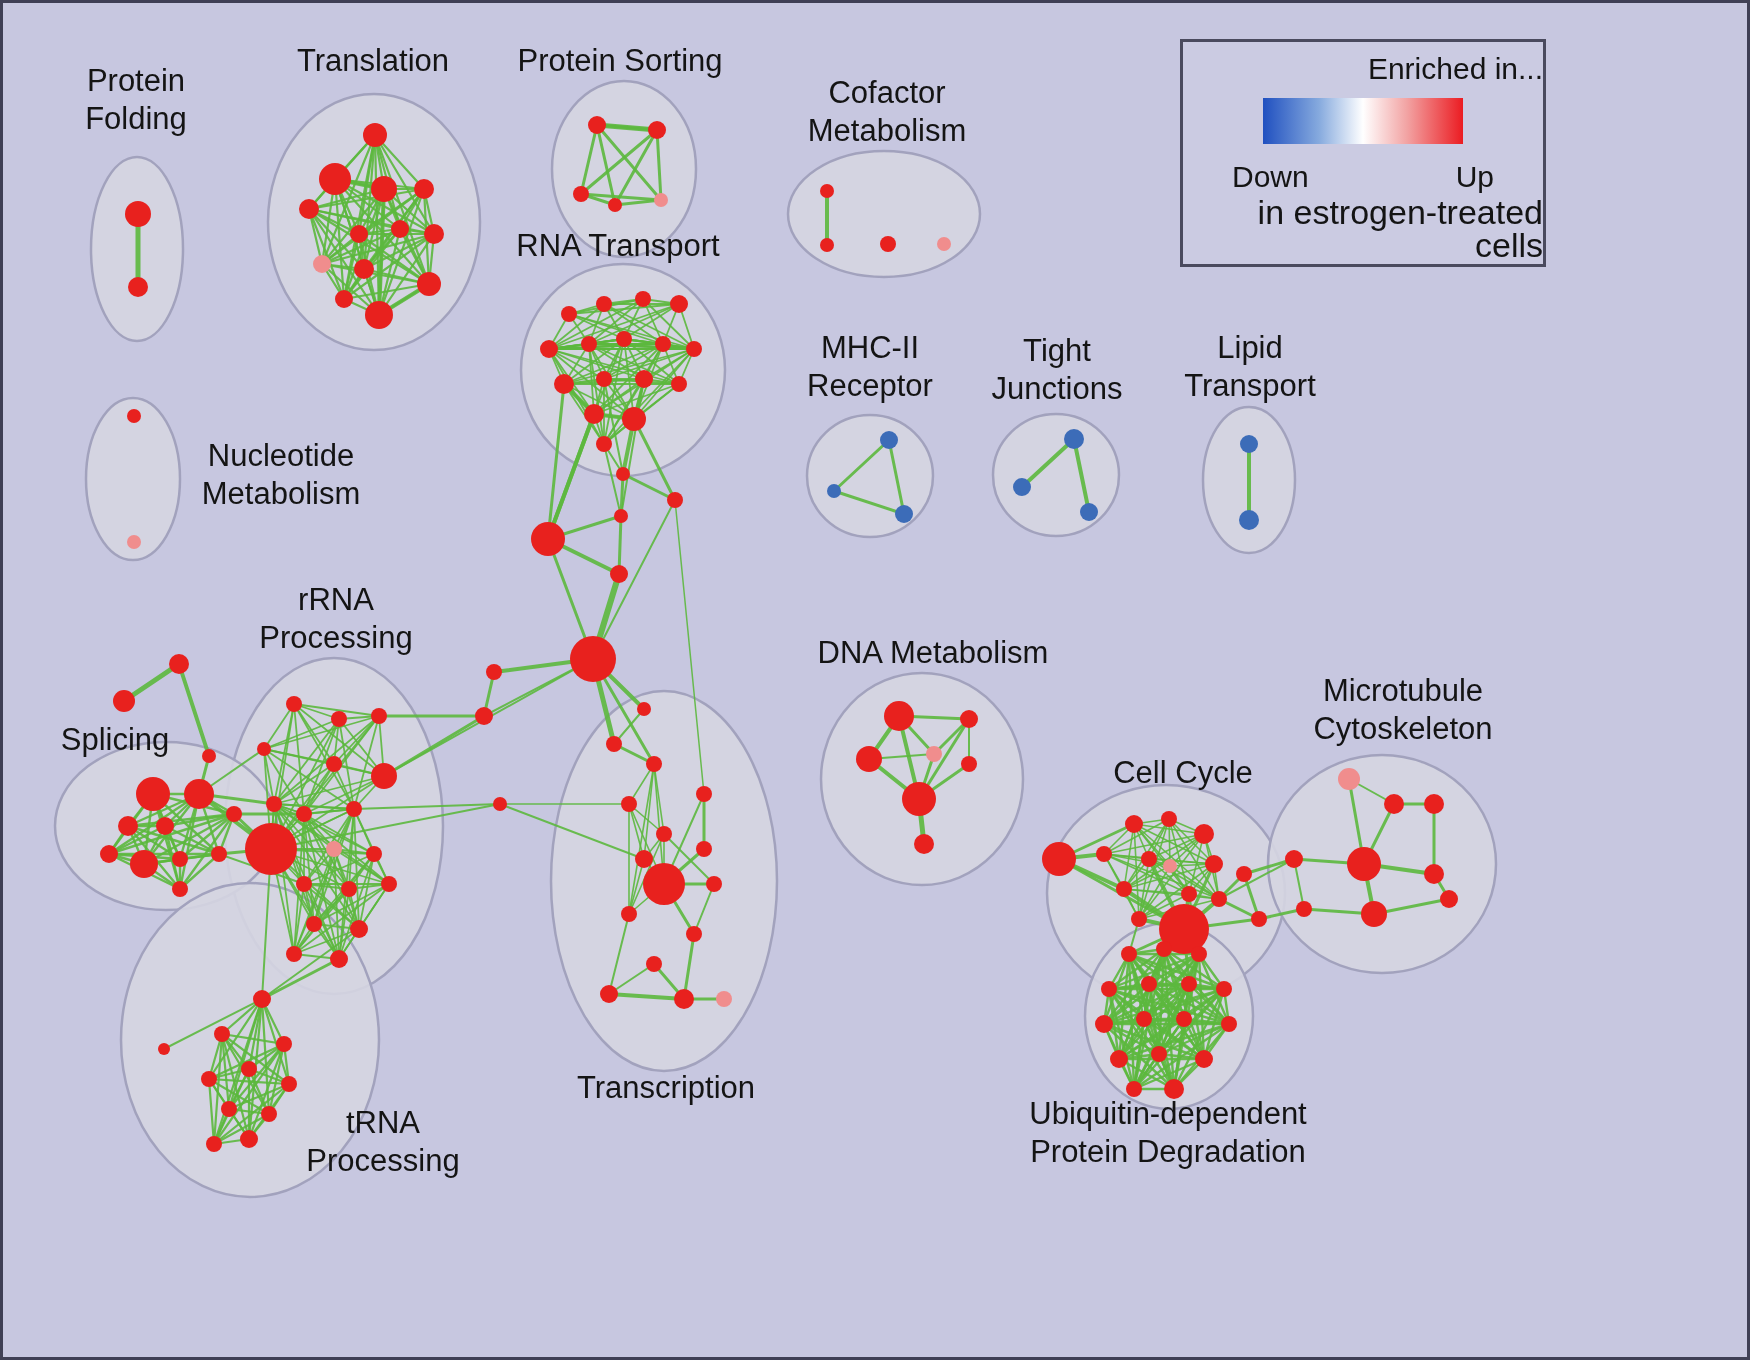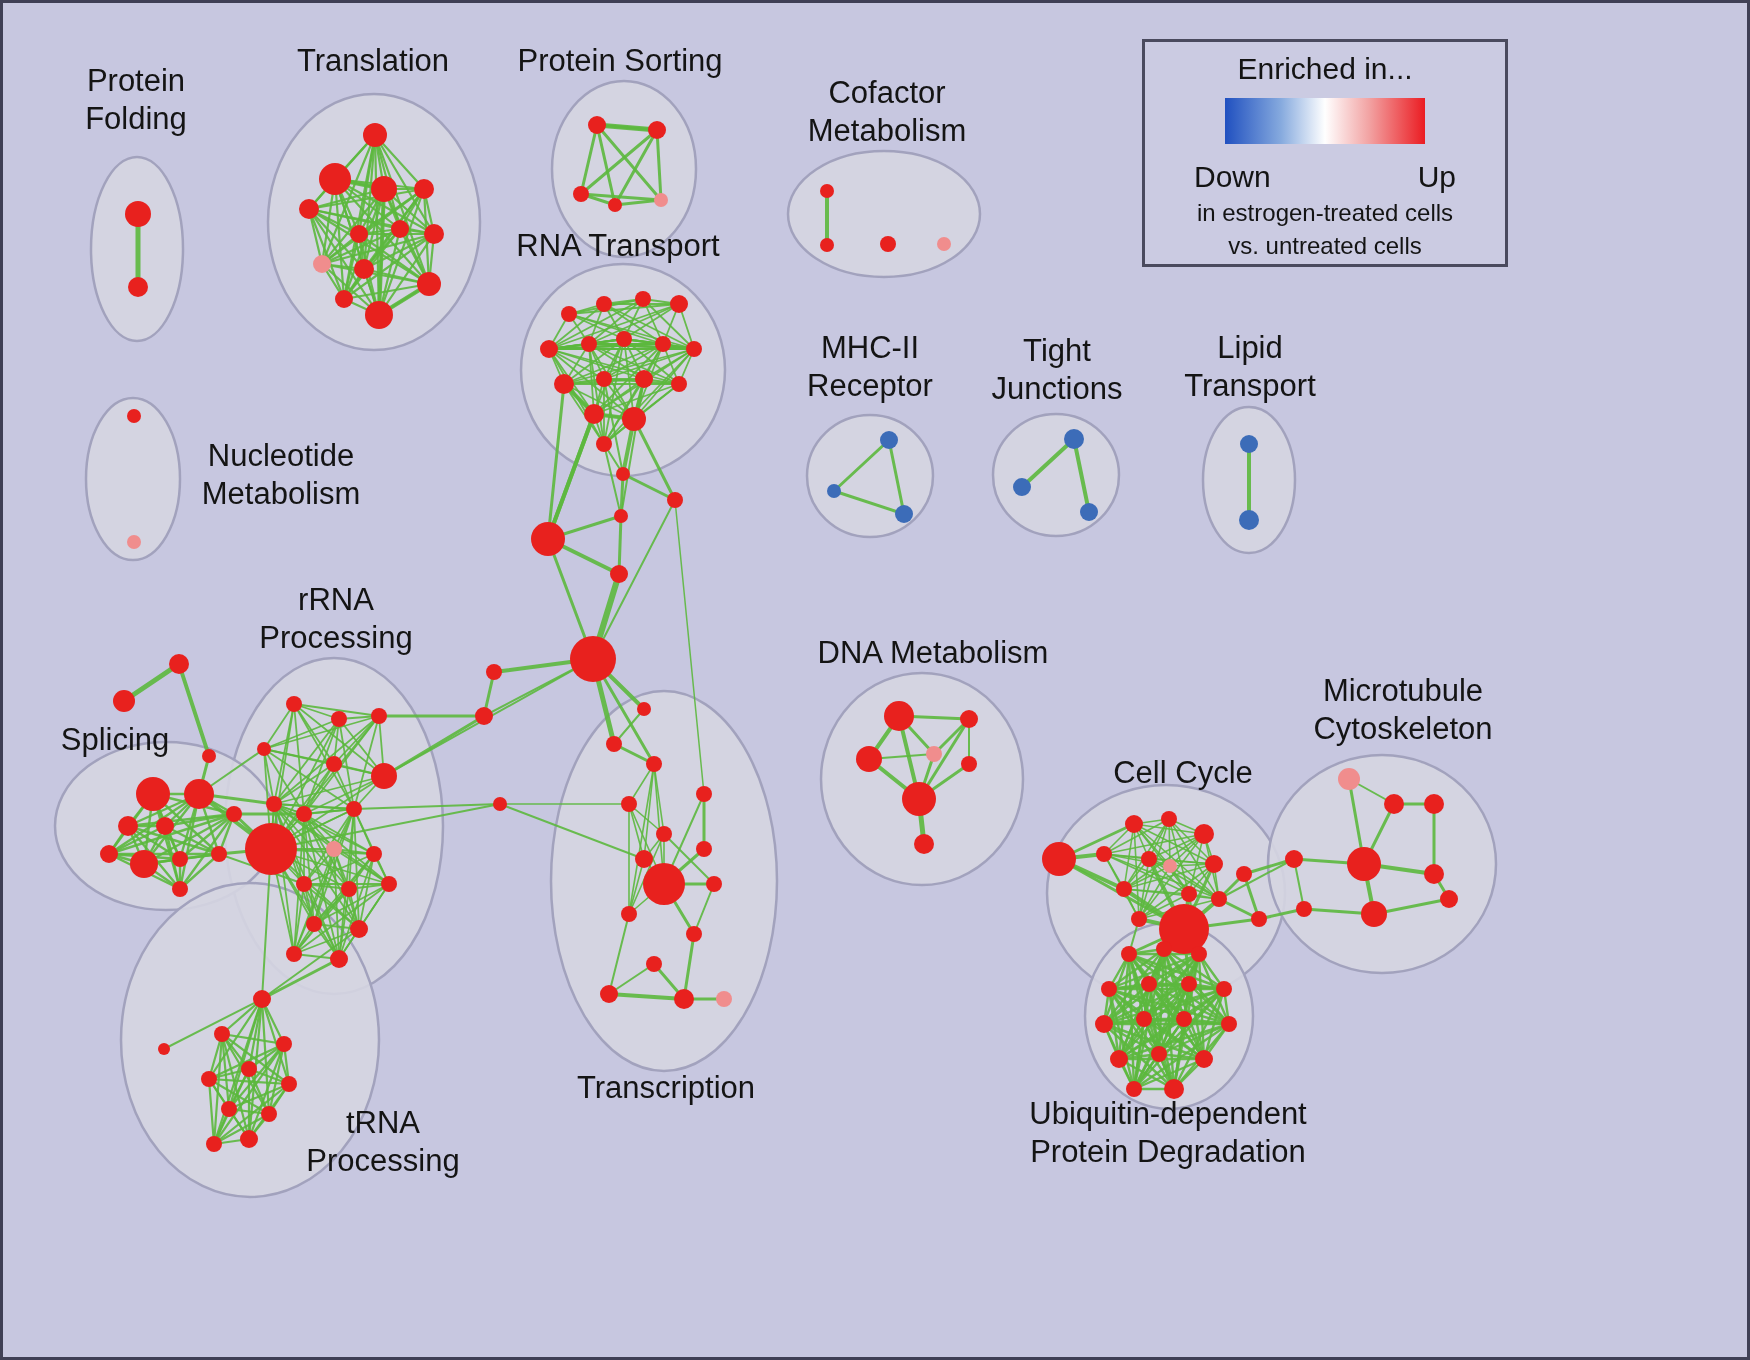--- a/index.html
+++ b/index.html
@@ -1,28 +1,28 @@
 <!DOCTYPE html>
 <html><head>
 <meta charset="utf-8">
 <style>
   html,body{margin:0;padding:0;background:#9a9ab5;}
   .figure{position:relative;width:1750px;height:1360px;background:#c7c7e0;
           border:3px solid #3f3f55;box-sizing:border-box;overflow:hidden;
           font-family:"Liberation Sans", sans-serif;padding-left:31px;}
   .figure svg{position:absolute;left:0;top:0;}
   .cluster-label{font-family:"Liberation Sans", sans-serif;font-size:31px;fill:#141414;}
-  .legend{position:absolute;left:1139px;top:36px;width:366px;height:228px;
+  .legend{position:absolute;left:1177px;top:36px;width:366px;height:228px;
           border:3px solid #4a4a5e;background:#cbcbe2;box-sizing:border-box;
-          text-align:center;color:#141414;z-index:5;}
+          text-align:right;color:#141414;z-index:5;}
   .legend-title{font-size:30px;margin-top:10px;}
   .legend-bar{width:200px;height:46px;margin:12px auto 6px;
           background:linear-gradient(90deg,#2050c0 0%,#86aade 28%,#ffffff 50%,#f2a3a3 72%,#eb1c22 100%);}
   .legend-row{display:flex;justify-content:space-between;width:262px;margin:16px auto 2px;font-size:30px;}
-  .legend-sub{font-size:24px;line-height:33px;}
+  .legend-sub{font-size:34px;line-height:33px;}
 </style>
 </head>
 <body>
 
 <div class="figure">
   <svg width="1750" height="1360" viewBox="0 0 1750 1360">
       <ellipse cx="134" cy="246" rx="46" ry="92" fill="#d5d5e1" fill-opacity="0.9" stroke="#a2a2bd" stroke-width="2.5"></ellipse>
       <ellipse cx="371" cy="219" rx="106" ry="128" fill="#d5d5e1" fill-opacity="0.9" stroke="#a2a2bd" stroke-width="2.5"></ellipse>
       <ellipse cx="621" cy="166" rx="72" ry="88" fill="#d5d5e1" fill-opacity="0.9" stroke="#a2a2bd" stroke-width="2.5"></ellipse>
       <ellipse cx="881" cy="211" rx="96" ry="63" fill="#d5d5e1" fill-opacity="0.9" stroke="#a2a2bd" stroke-width="2.5"></ellipse>
@@ -950,15 +950,14 @@
     </svg>
 
   <div class="legend">
     <div class="legend-title">Enriched in...</div>
     <div class="legend-bar"></div>
     <div class="legend-row">
       <span>Down</span>
       <span>Up</span>
     </div>
     <div class="legend-sub">in estrogen-treated cells</div>
-    <div class="legend-sub">vs. untreated cells</div>
   </div>
 </div>
 
 </body></html>

